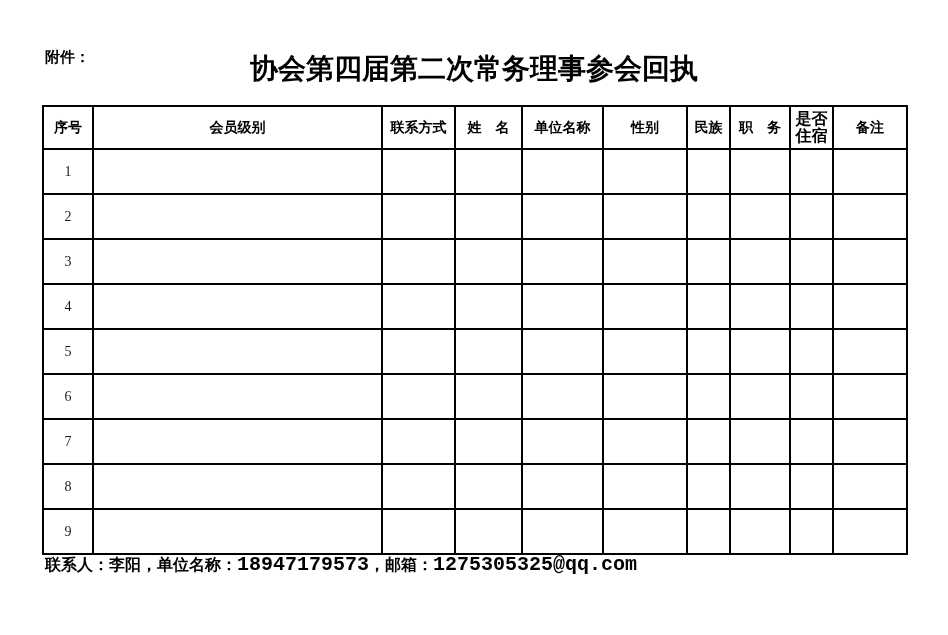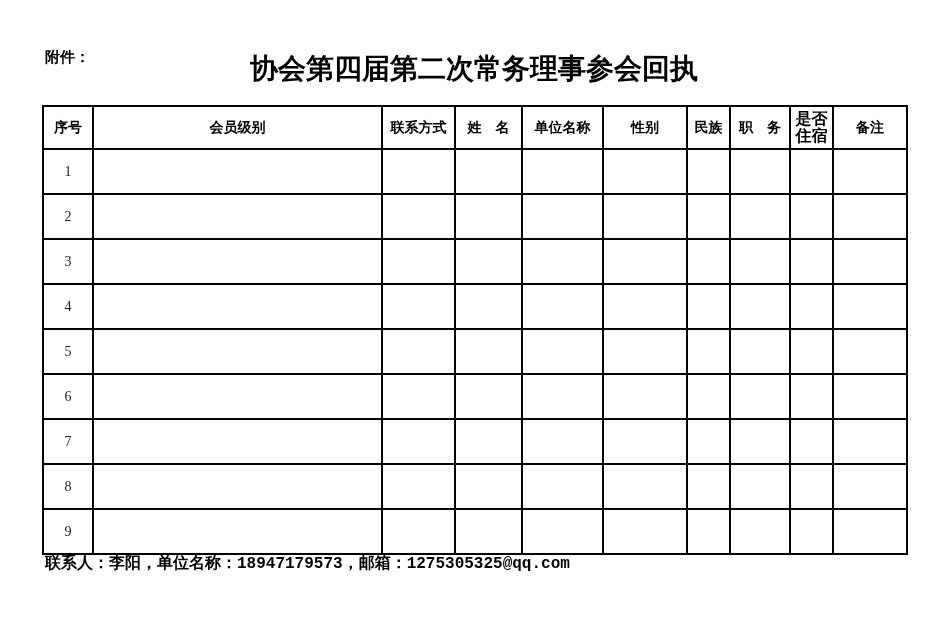--- a/index.html
+++ b/index.html
@@ -73,21 +73,21 @@
   .contact-line {
     position: absolute;
     left: 45px;
     top: 553px;
     font-size: 16px;
     font-weight: bold;
     white-space: nowrap;
   }
   .contact-line .num {
     font-family: "Liberation Mono", "DejaVu Sans Mono", monospace;
-    font-size: 16px;
+    font-size: 20px;
     font-weight: bold;
     letter-spacing: 0px;
   }
 </style>
 </head>
 <body>
 
 <div class="attachment-label">附件：</div>
 
 <div class="doc-title">协会第四届第二次常务理事参会回执</div>

